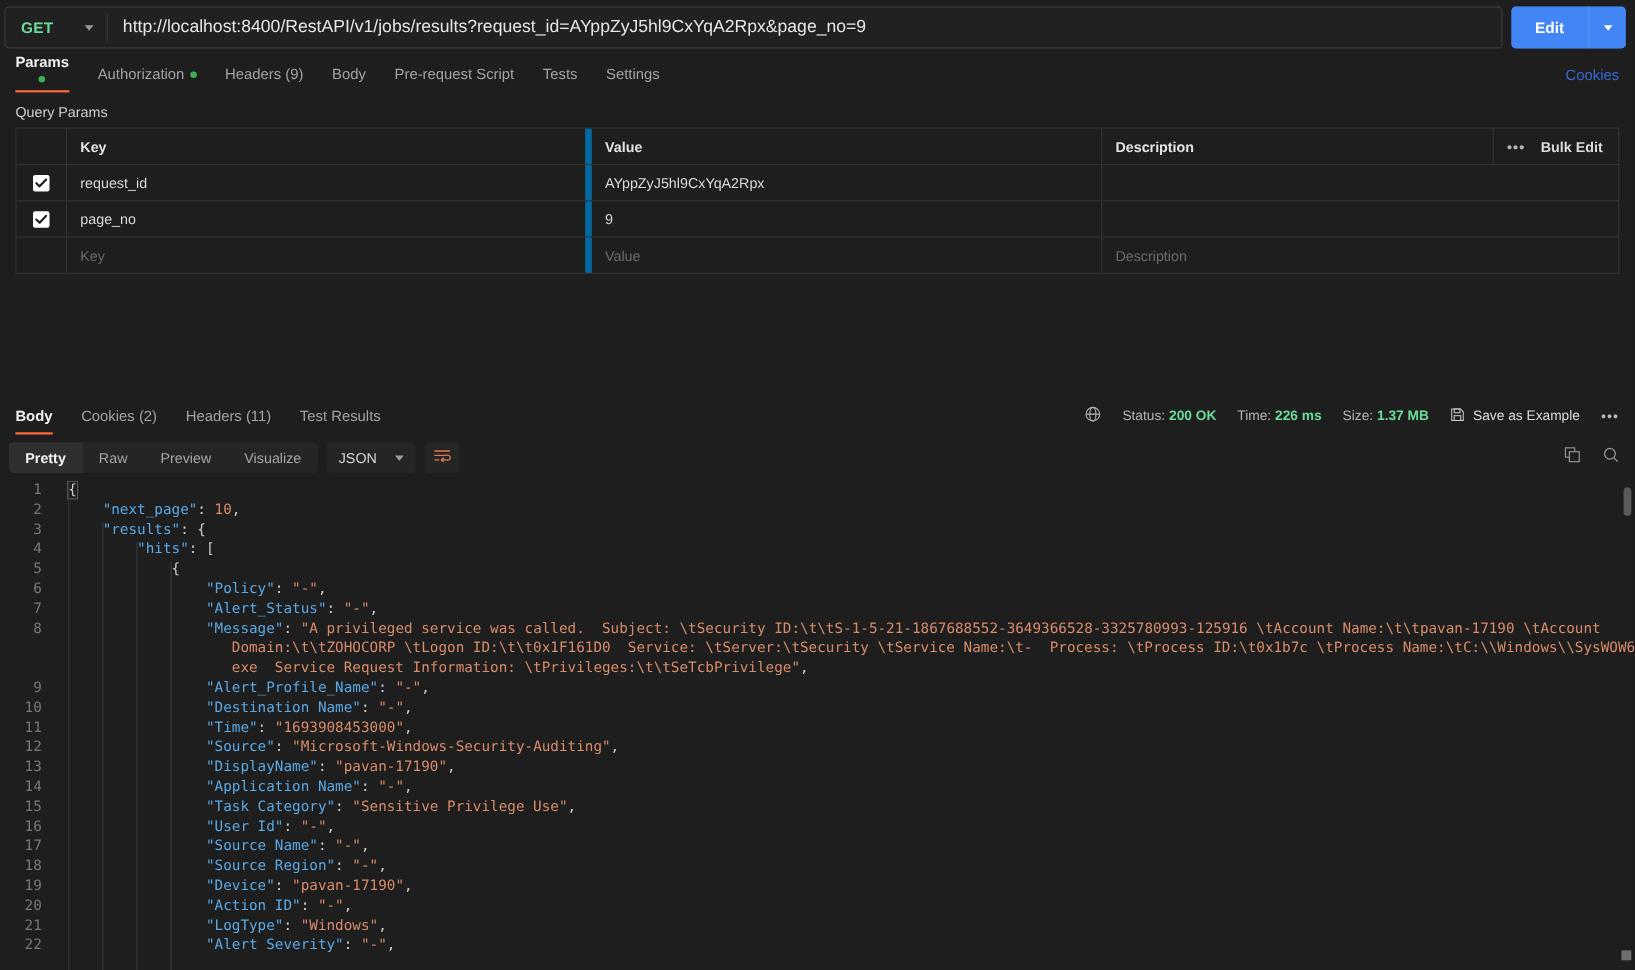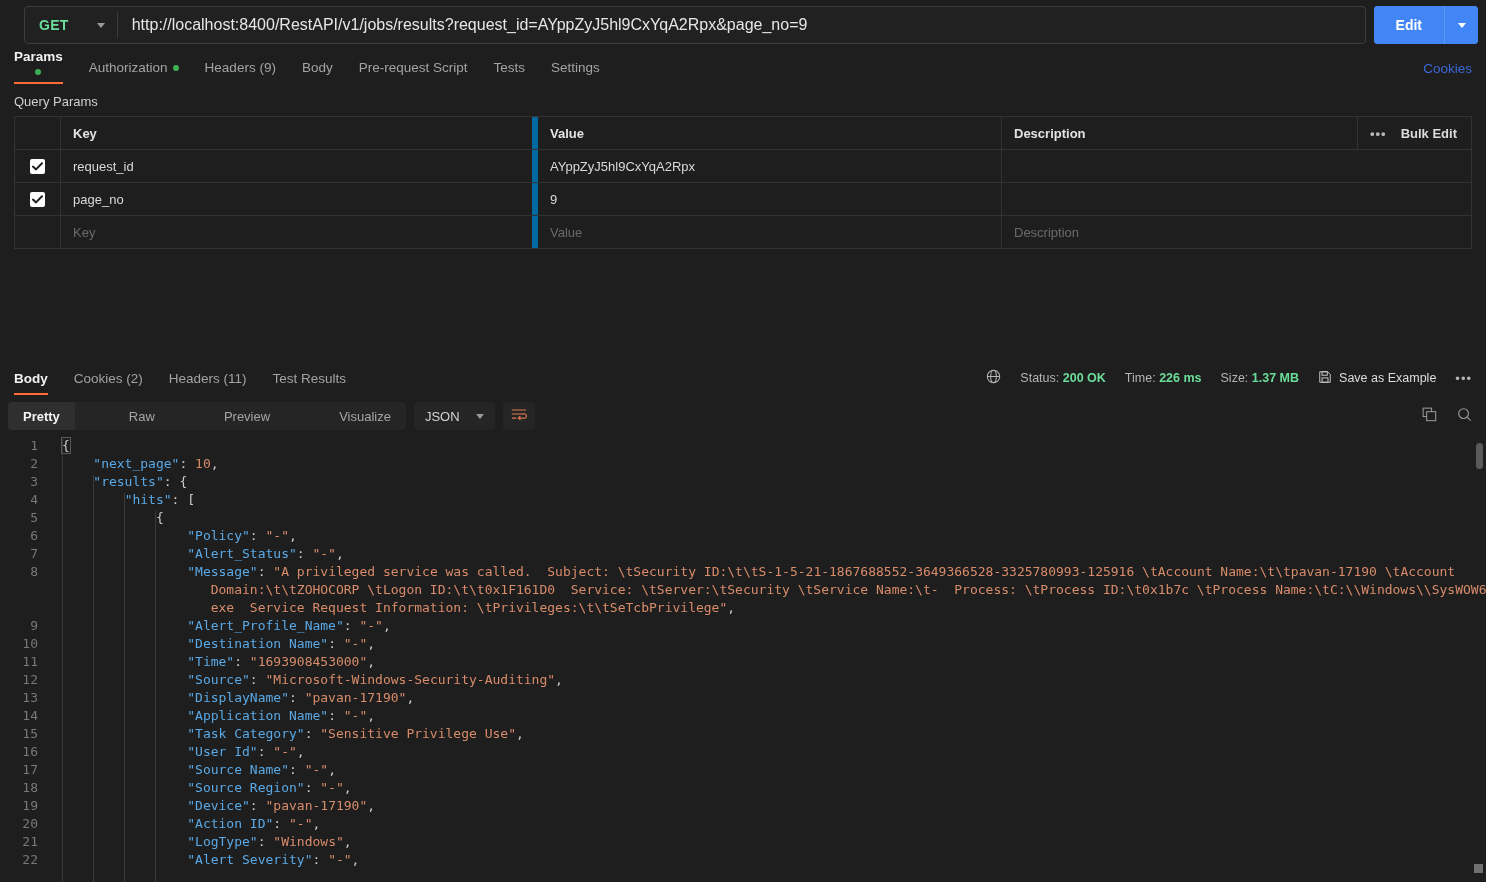--- a/index.html
+++ b/index.html
@@ -7,21 +7,21 @@
     width: 1486px; height: 882px;
     background: #1e1e1e;
     font-family: "Liberation Sans", sans-serif;
     color: #d9d9d9;
     overflow: hidden;
   }
 
   
   .req-bar {
     display: flex; align-items: center;
-    padding: 6px 8px 6px 24px;
+    padding: 6px 8px 6px 4px;
     height: 50px;
     gap: 8px;
     justify-content: center;
   }
   .url-wrap {
     flex: 1 1 auto;
     display: flex; align-items: center;
     height: 38px;
     border: 1px solid #3c3c3c;
     border-radius: 4px;
@@ -160,21 +160,21 @@
   
   .view-bar {
     display: flex; align-items: center; gap: 0;
     padding: 6px 14px 6px 8px;
     position: relative;
     height: 42px;
   }
   .seg {
     display: flex; align-items: center;
     background: #252525; border-radius: 4px;
-    height: 28px; overflow: hidden; gap: 39px;
+    height: 28px; overflow: hidden;
   }
   .seg-item {
     padding: 0 15px; height: 28px;
     display: flex; align-items: center;
     font-size: 13px; color: #a5a5a5; cursor: pointer;
   }
   .seg-item.active { background: #2f2f2f; color: #f5f5f5; font-weight: bold; }
   .json-sel {
     margin-left: 8px;
     display: flex; align-items: center; gap: 16px;

